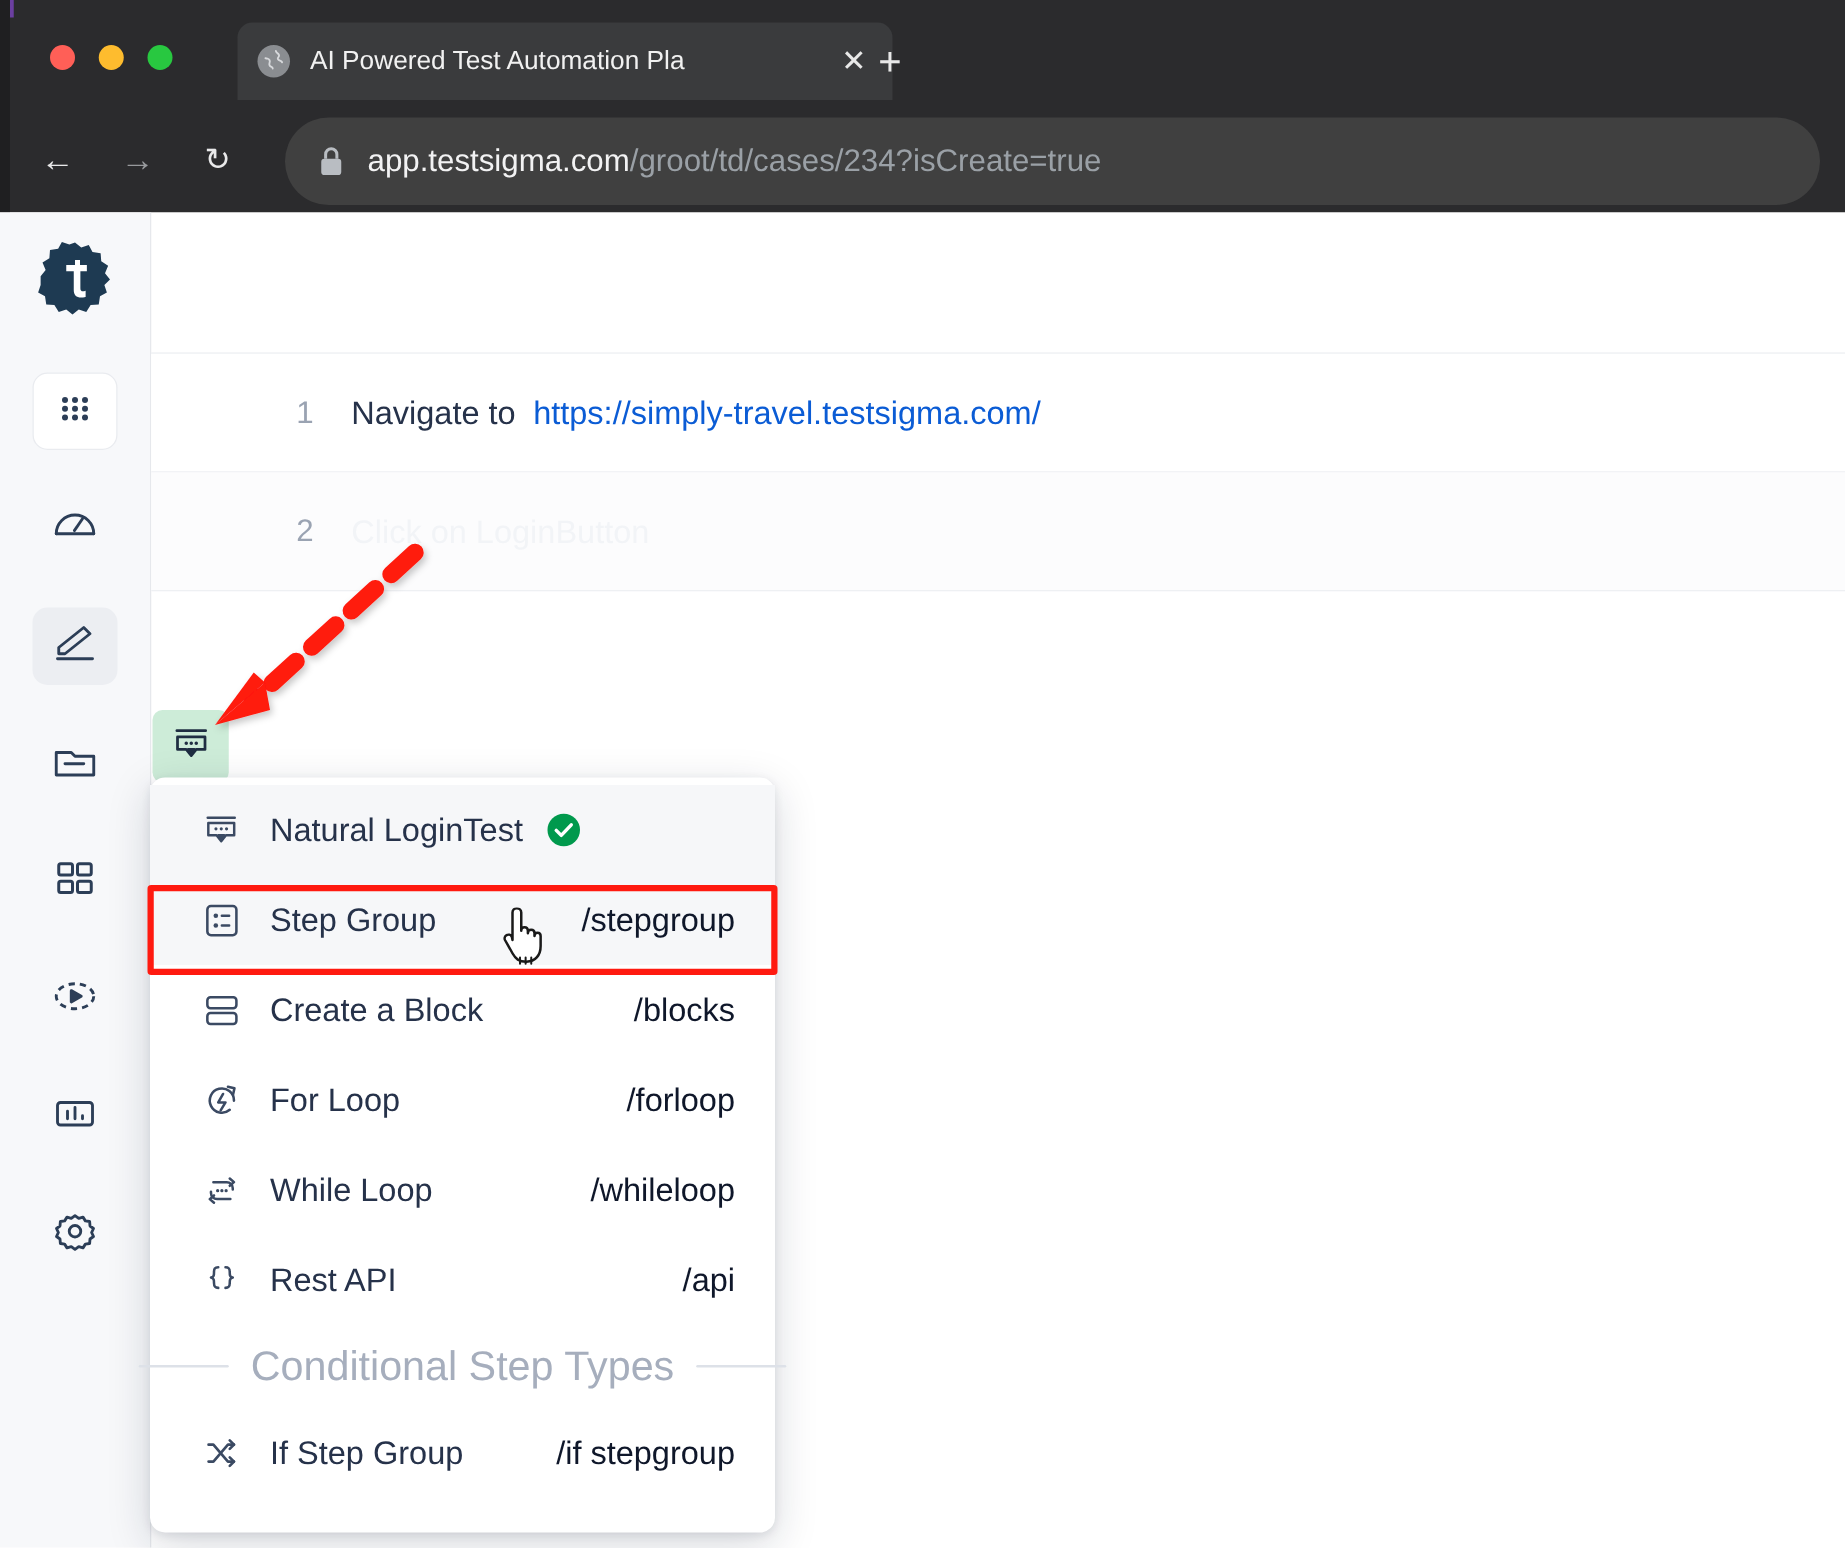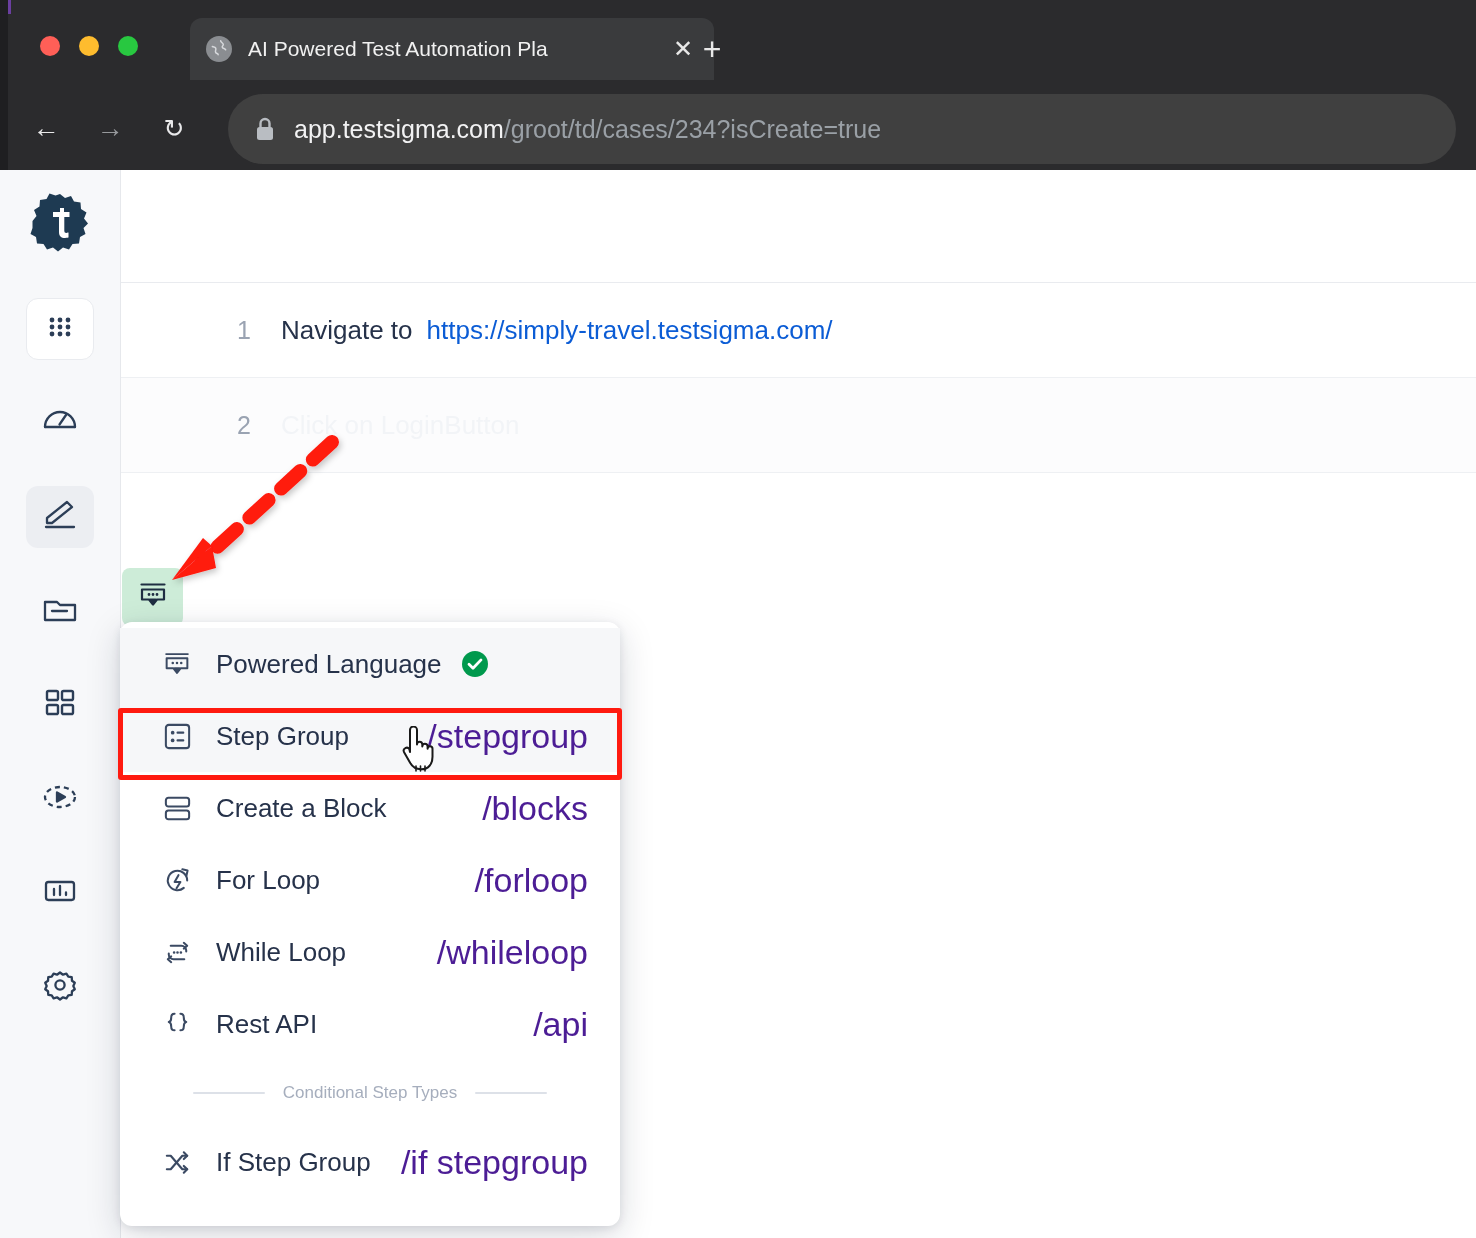--- a/index.html
+++ b/index.html
@@ -124,29 +124,29 @@
     box-shadow:0 10px 34px rgba(20,30,55,.17), 0 2px 8px rgba(20,30,55,.10);
     padding:6px 0 28px 0; z-index:10;
   }
   .menu-item {
     position:relative; height:72px; display:flex; align-items:center;
     padding:0 32px 0 40px; cursor:pointer;
   }
   .menu-item.hl { background:#f6f7f9; }
   .mi-icon { width:34px; height:34px; flex:none; margin-right:22px; display:flex; align-items:center; justify-content:center; }
   .mi-label { font-size:26px; color:#26324a; white-space:nowrap; }
-  .mi-short { margin-left:auto; font-size:34px; color:#4c1d95; white-space:nowrap; }
+  .mi-short { margin-left:auto; font-size:26px; color:#0f172a; white-space:nowrap; }
   .mi-check { margin-left:18px; width:30px; height:30px; flex:none; }
 
   .menu-sep {
     height:66px; display:flex; align-items:center; justify-content:center; gap:18px;
     padding:0 36px;
   }
   .menu-sep .line { height:2px; background:#dde1e8; flex:none; width:72px; border-radius:1px; }
-  .menu-sep .sep-label { font-size:17px; color:#a6aebd; white-space:nowrap; }
+  .menu-sep .sep-label { font-size:33px; color:#a6aebd; white-space:nowrap; }
 
   
   .red-box {
     position:absolute; left:118px; top:538px; width:504px; height:72px;
     border:5px solid #ff1a10; border-radius:3px; z-index:14; pointer-events:none;
   }
 
   
   .hand-cursor { position:absolute; left:396px; top:556px; width:44px; height:50px; z-index:15; }
 
@@ -322,21 +322,21 @@
 
     <div class="menu-item hl">
       <span class="mi-icon">
         <svg width="32" height="32" viewBox="0 0 34 34" fill="none" stroke="#3b4a63" stroke-width="2.1" stroke-linecap="round" stroke-linejoin="round">
           <path d="M5.5 6.5h23"></path>
           <path d="M6 11h22v10.5H21l-4 5-4-5H6z"></path>
           <path d="M12.5 16h.01M17 16h.01M21.5 16h.01" stroke-width="2.7"></path>
           <path d="M14.5 21.5h5l-2.5 3.5z" fill="#3b4a63"></path>
         </svg>
       </span>
-      <span class="mi-label">Powered Language</span>
+      <span class="mi-label">Natural LoginTest</span>
       <span class="mi-check">
         <svg width="30" height="30" viewBox="0 0 30 30">
             <circle cx="15" cy="15" r="13" fill="#00994d"></circle>
             <path d="M9 15.3l4 4 8-8.4" stroke="#fff" stroke-width="2.8" fill="none" stroke-linecap="round" stroke-linejoin="round"></path>
           </svg>
       </span>
     </div>
 
     <div class="menu-item hl">
       <span class="mi-icon">

